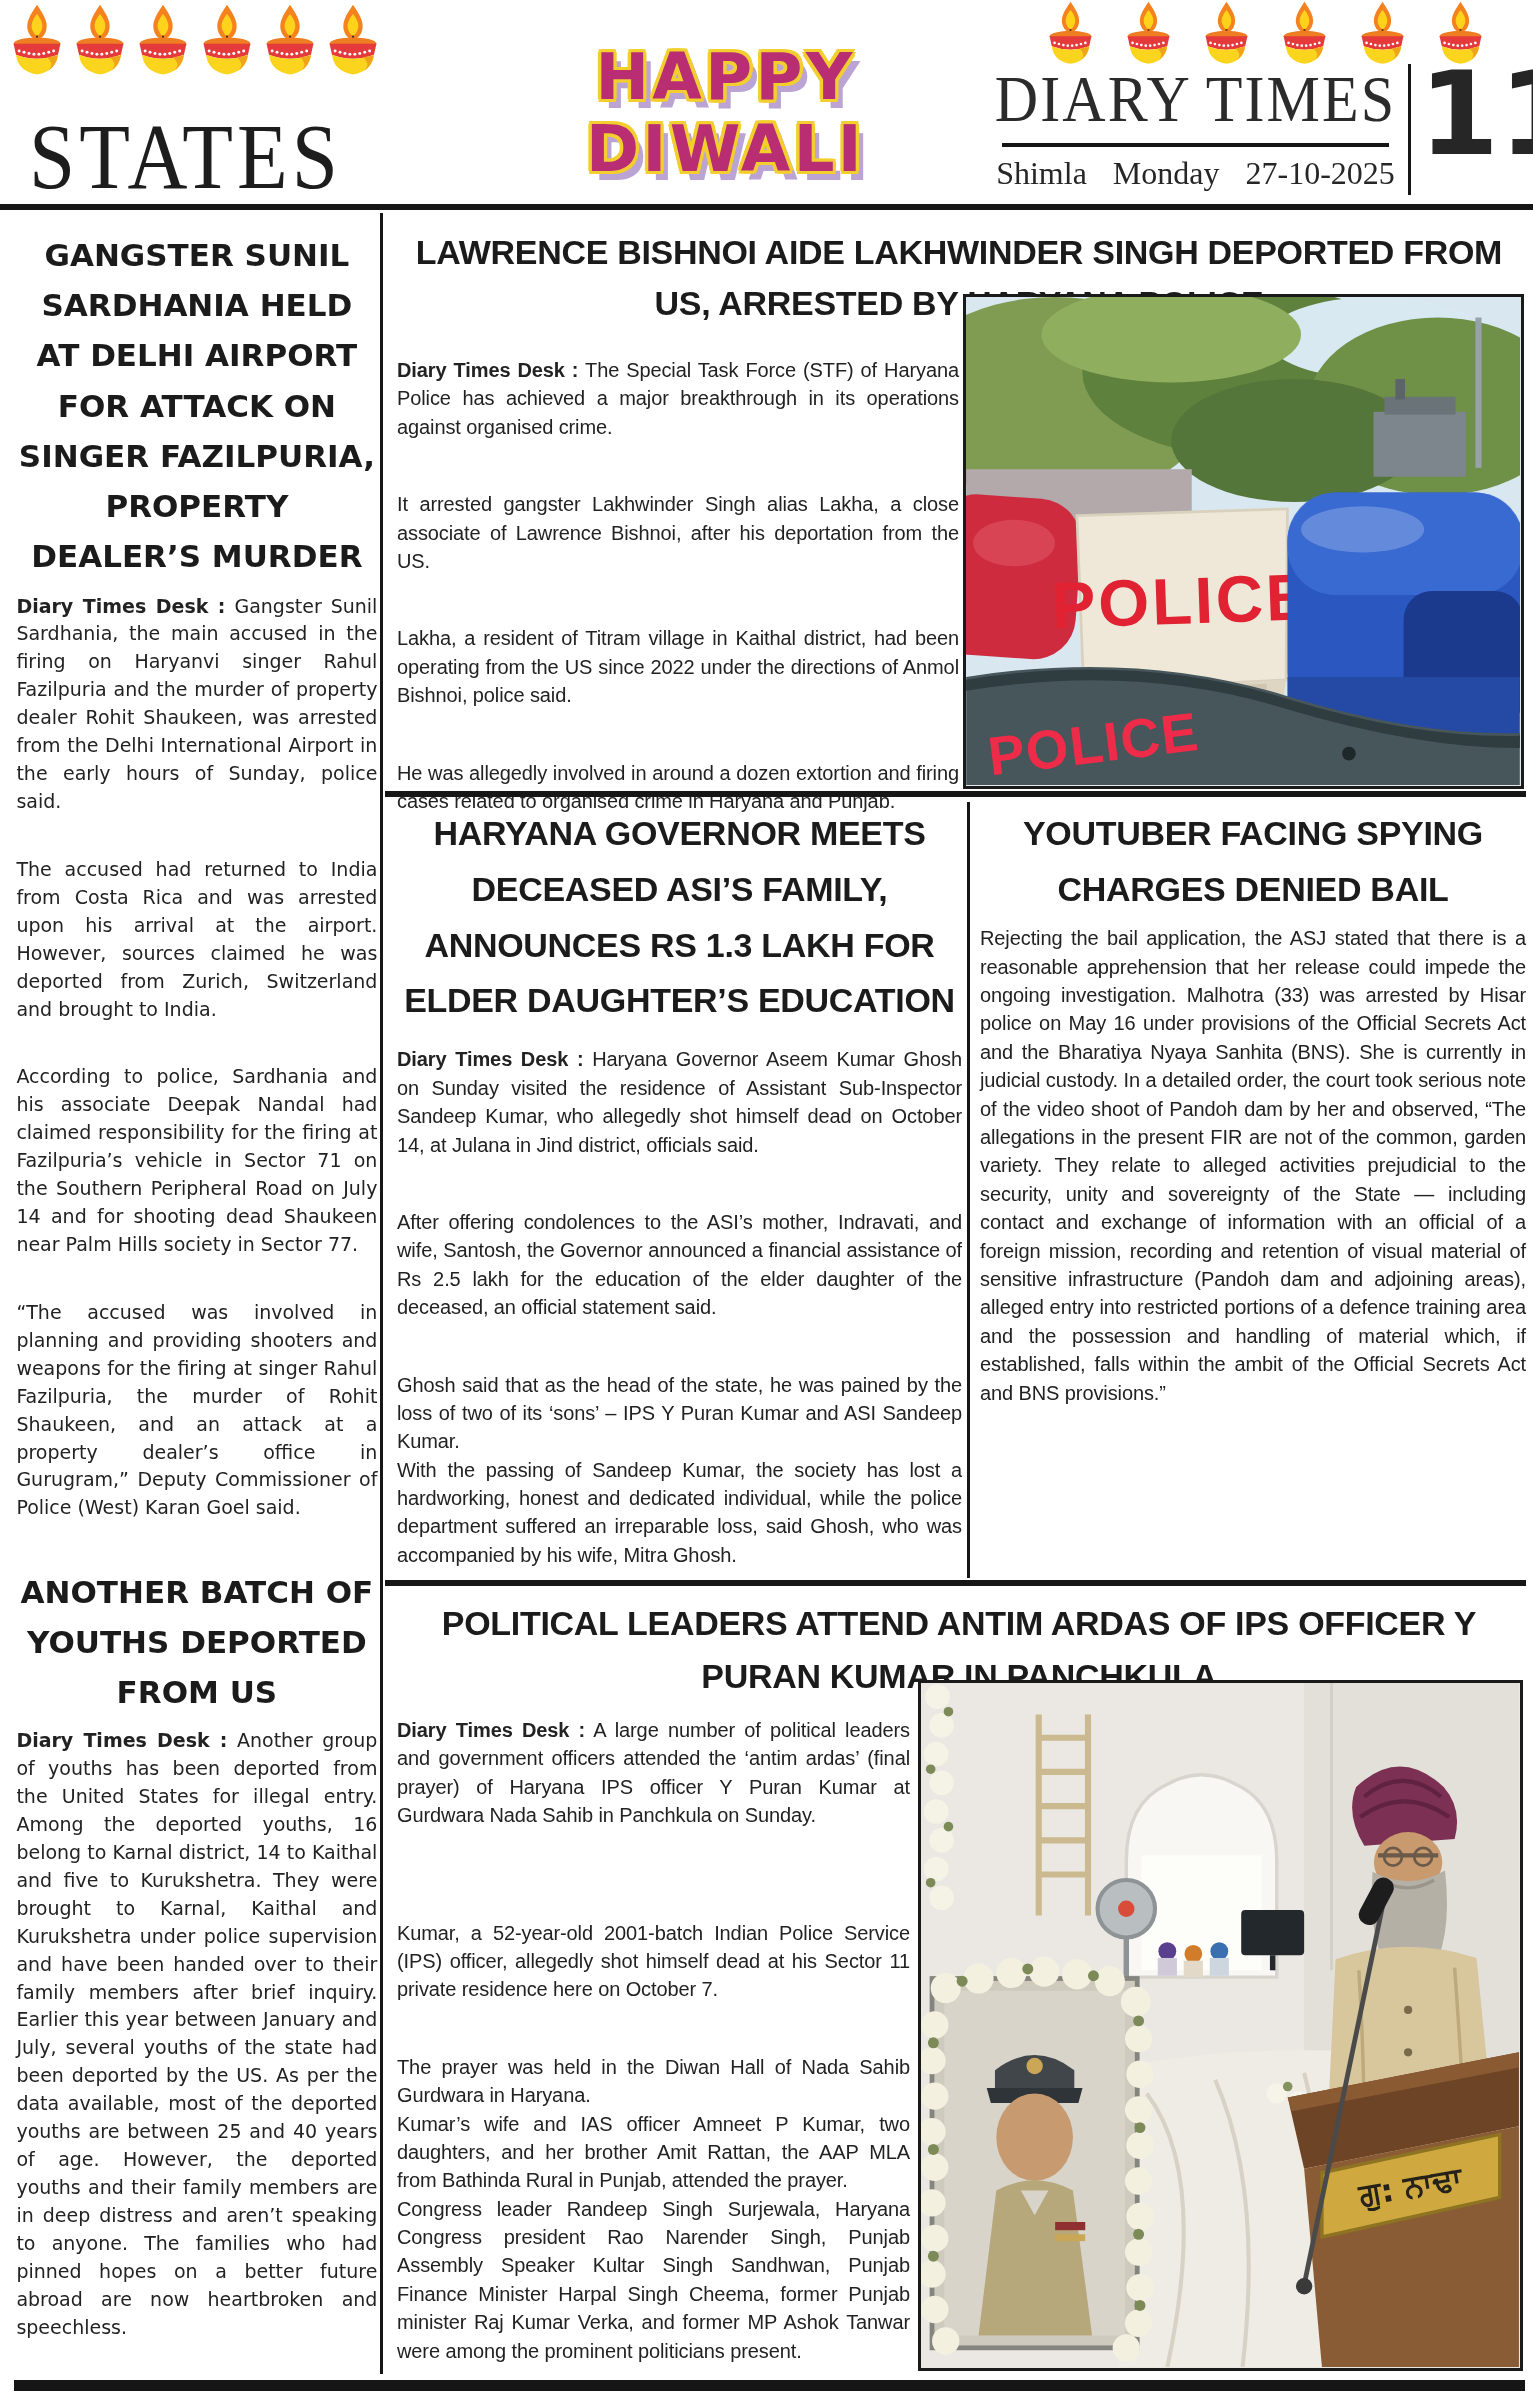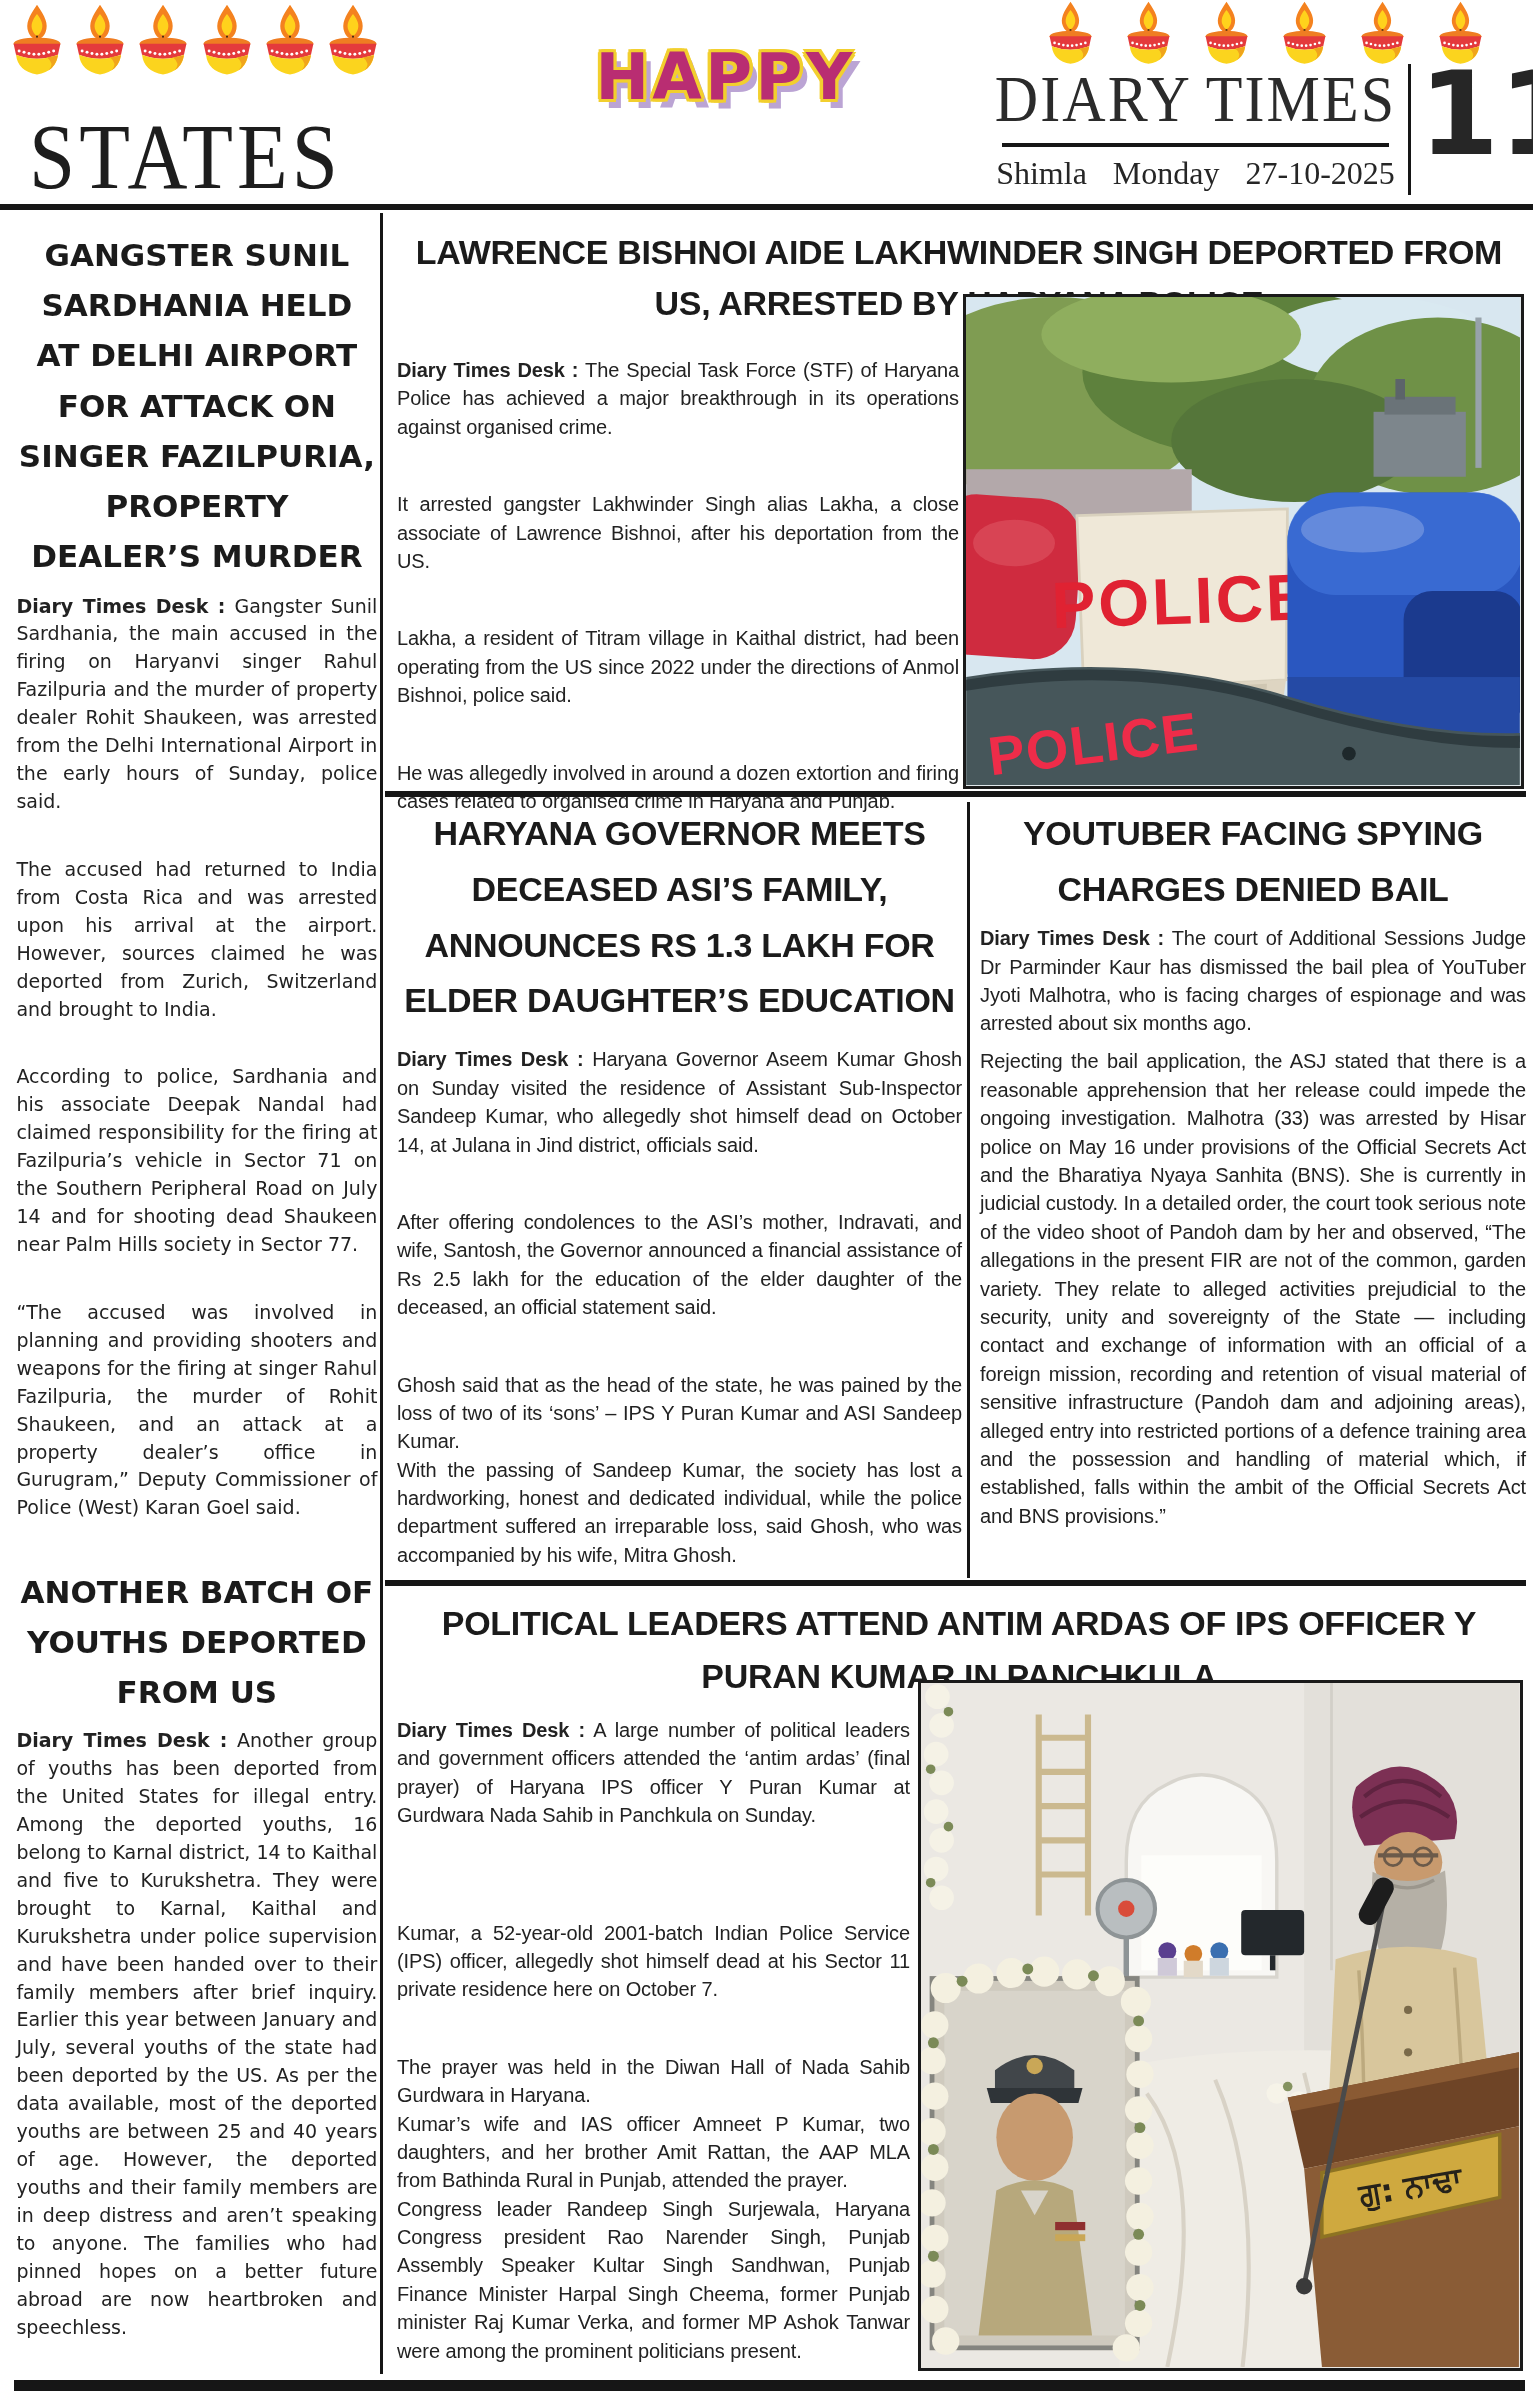--- a/index.html
+++ b/index.html
@@ -66,20 +66,21 @@
       </svg><svg width="62" height="74" style="margin-right:1.4px" viewBox="0 0 90 108">
         <use href="#diya"></use>
       </svg><svg width="62" height="74" viewBox="0 0 90 108">
         <use href="#diya"></use>
       </svg>
   </div>
   <div class="abs states" style="left:29px;top:103px;">STATES</div>
 
   <div class="abs diwali" style="left:575px;top:42px;width:301px;">
     <div>HAPPY</div>
+    <div>DIWALI</div>
   </div>
 
   <div class="abs" style="left:1043px;top:0px;width:486px;height:68px;">
     <svg width="55" height="66" style="margin-right:23px" viewBox="0 0 80 96">
         <use href="#diya"></use>
       </svg><svg width="55" height="66" style="margin-right:23px" viewBox="0 0 80 96">
         <use href="#diya"></use>
       </svg><svg width="55" height="66" style="margin-right:23px" viewBox="0 0 80 96">
         <use href="#diya"></use>
       </svg><svg width="55" height="66" style="margin-right:23px" viewBox="0 0 80 96">
@@ -174,21 +175,20 @@
     <p>Ghosh said that as the head of the state, he was pained by the loss of two of its ‘sons’ – IPS Y Puran Kumar and ASI Sandeep Kumar.</p>
     <p>With the passing of Sandeep Kumar, the society has lost a hardworking, honest and dedicated individual, while the police department suffered an irreparable loss, said Ghosh, who was accompanied by his wife, Mitra Ghosh.</p>
   </div>
 </div>
 
 <div class="abs rule" style="left:967px;top:802px;width:2.7px;height:776px;"></div>
 
 <div class="abs" style="left:980px;top:806px;width:546px;">
   <div class="h-cond">YOUTUBER FACING SPYING CHARGES DENIED BAIL</div>
   <div class="body-cond" style="margin-top:6.8px;">
-    <p class="gap-sm"><b class="byline">Diary Times Desk :</b> <span>The court of Additional Sessions Judge Dr Parminder Kaur has dismissed the bail plea of YouTuber Jyoti Malhotra, who is facing charges of espionage and was arrested about six months ago.</span></p>
     <p>Rejecting the bail application, the ASJ stated that there is a reasonable apprehension that her release could impede the ongoing investigation. Malhotra (33) was arrested by Hisar police on May 16 under provisions of the Official Secrets Act and the Bharatiya Nyaya Sanhita (BNS). She is currently in judicial custody. In a detailed order, the court took serious note of the video shoot of Pandoh dam by her and observed, “The allegations in the present FIR are not of the common, garden variety. They relate to alleged activities prejudicial to the security, unity and sovereignty of the State — including contact and exchange of information with an official of a foreign mission, recording and retention of visual material of sensitive infrastructure (Pandoh dam and adjoining areas), alleged entry into restricted portions of a defence training area and the possession and handling of material which, if established, falls within the ambit of the Official Secrets Act and BNS provisions.”</p>
   </div>
 </div>
 
 <div class="abs rule" style="left:385px;top:1580px;width:1141px;height:6.2px;"></div>
 
 <div class="abs h-cond" style="left:393px;top:1597px;width:1132px;line-height:1.55;">POLITICAL LEADERS ATTEND ANTIM ARDAS OF IPS OFFICER Y PURAN KUMAR IN PANCHKULA</div>
 
 <div class="abs body-cond" style="left:397px;top:1716px;width:513px;">
   <p class="gap-xl"><b class="byline">Diary Times Desk :</b> <span>A large number of political leaders and government officers attended the ‘antim ardas’ (final prayer) of Haryana IPS officer Y Puran Kumar at Gurdwara Nada Sahib in Panchkula on Sunday.</span></p>

